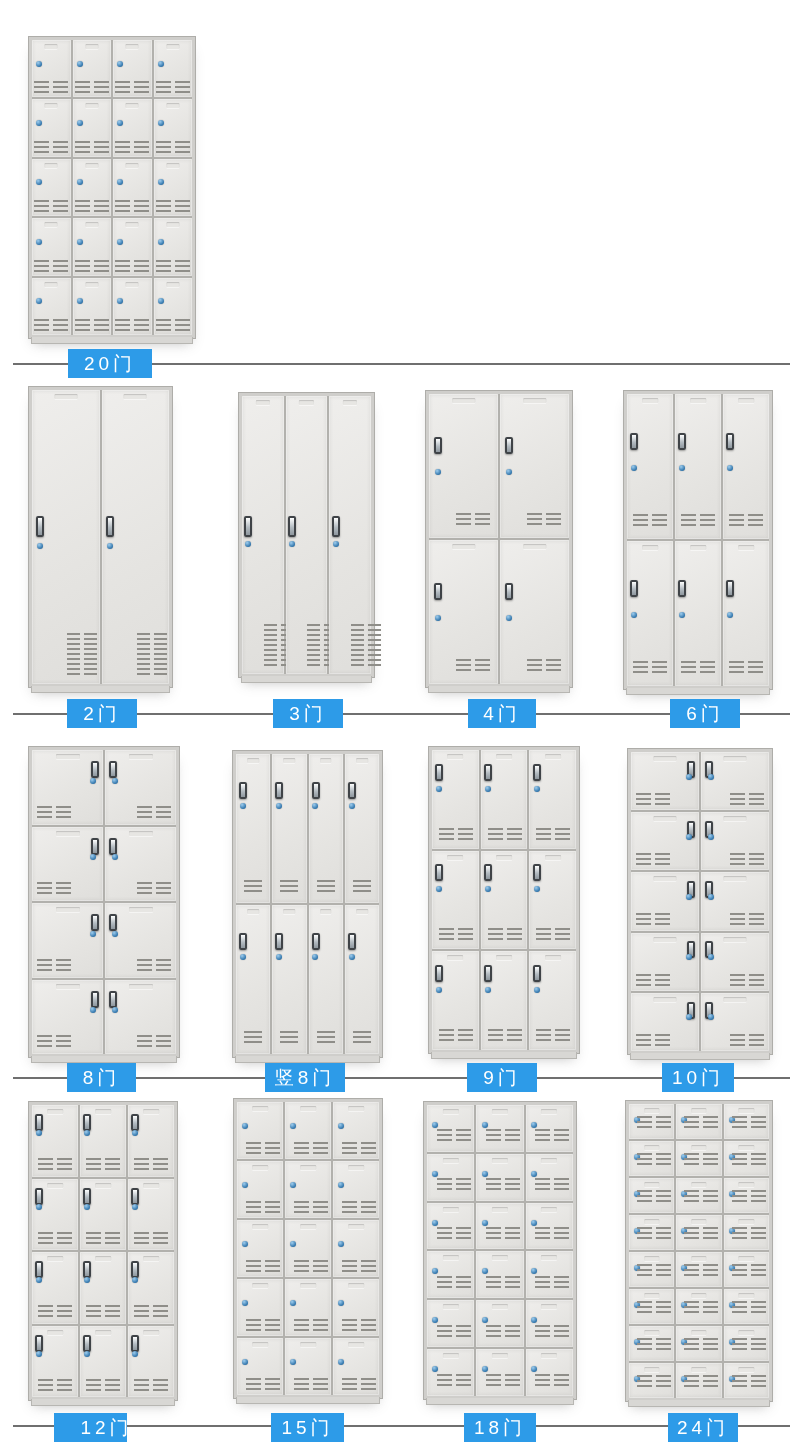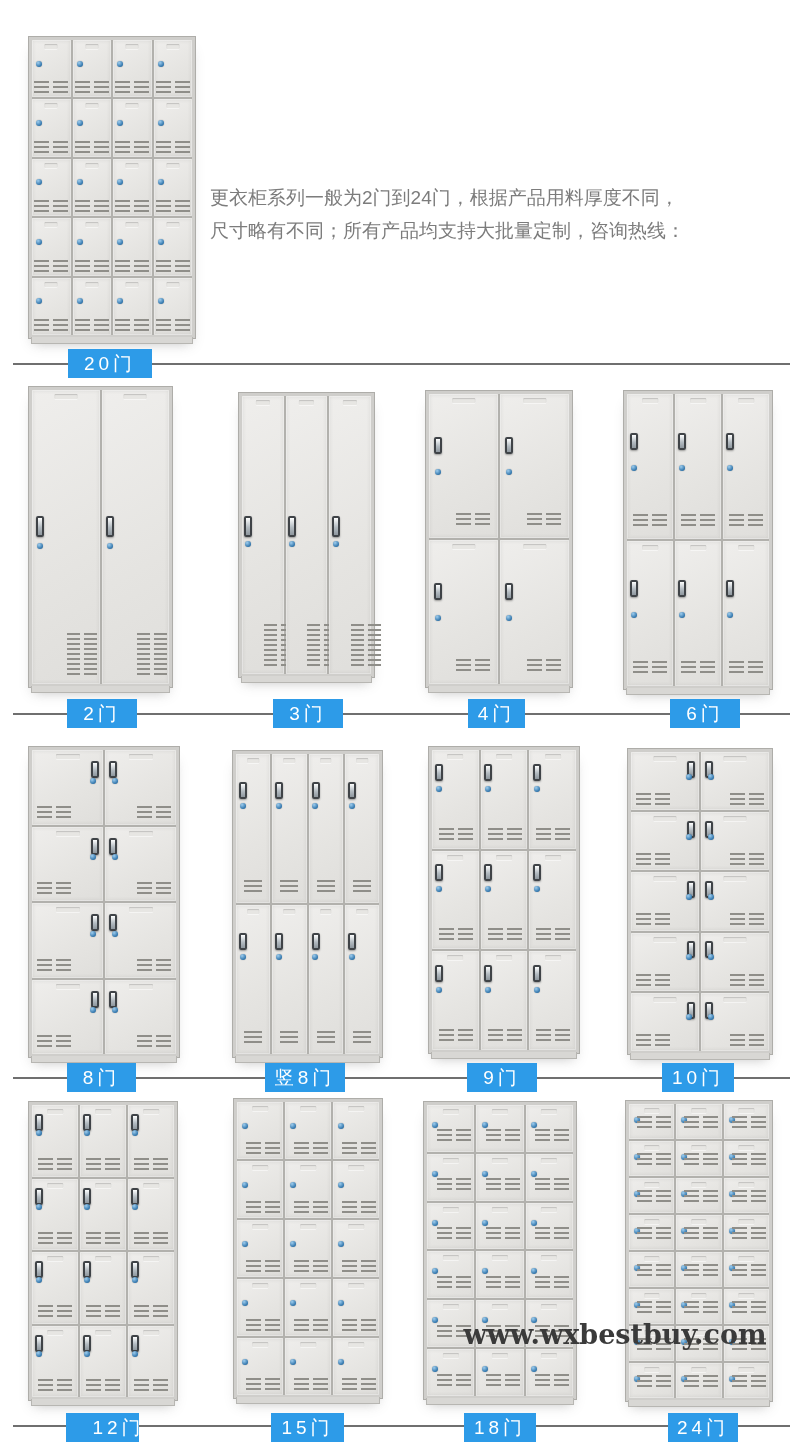--- a/index.html
+++ b/index.html
@@ -310,21 +310,21 @@
             <div class="slot"></div>
             <div class="handle" style="left: 7%; top: 30%;"></div>
             <div class="lock" style="left: 9%; top: 52%;"></div>
             <div class="ventwrap" style="right: 12%; bottom: 9%;">
               <div class="vent"></div>
               <div class="vent"></div>
             </div>
           </div>
         </div>
       </div>
-      <div class="badge" style="left: 468px; top: 699px; width: 57px;">4门</div>
+      <div class="badge" style="left: 468px; top: 699px; width: 68px;">4门</div>
       <div class="locker" style="left: 623px; top: 390px; width: 150px; height: 300px;">
         <div class="doors" style="grid-template-columns: repeat(3, 1fr); grid-template-rows: repeat(2, 1fr);">
           <div class="door">
             <div class="slot"></div>
             <div class="handle" style="left: 7%; top: 27%;"></div>
             <div class="lock" style="left: 9%; top: 49%;"></div>
             <div class="ventwrap" style="right: 12%; bottom: 9%;">
               <div class="vent"></div>
               <div class="vent"></div>
             </div>
@@ -809,21 +809,21 @@
             <div class="slot"></div>
             <div class="handle" style="left: 7%; top: 13%;"></div>
             <div class="lock" style="left: 9%; top: 35%;"></div>
             <div class="ventwrap" style="right: 12%; bottom: 9%;">
               <div class="vent"></div>
               <div class="vent"></div>
             </div>
           </div>
         </div>
       </div>
-      <div class="badge" style="left: 66px; top: 1413px; width: 73px; padding-left: 32px;">12门</div>
+      <div class="badge" style="left: 54px; top: 1413px; width: 73px; padding-left: 32px;">12门</div>
       <div class="locker" style="left: 233px; top: 1098px; width: 150px; height: 301px;">
         <div class="doors" style="grid-template-columns: repeat(3, 1fr); grid-template-rows: repeat(5, 1fr);">
           <div class="door">
             <div class="slot"></div>
             <div class="lock" style="left: 11%; top: 36%;"></div>
             <div class="ventwrap" style="left: 56%; transform: translateX(-50%); bottom: 9%;">
               <div class="vent"></div>
               <div class="vent"></div>
             </div>
           </div>
@@ -1284,18 +1284,16 @@
               <div class="vent"></div>
               <div class="vent"></div>
             </div>
           </div>
         </div>
       </div>
       <div class="badge" style="left: 668px; top: 1413px; width: 70px;">24门</div>
     </div>
 
 
-  <p class="desc"><span>更衣柜系列一般为2门到24门，根据产品用料厚度不同，</span><br><span>尺寸略有不同；所有产品均支持大批量定制，咨询热线：</span></p>
 
   <div class="watermark">
-    <div class="wm2">www.wxbestbuy.com</div>
   </div>
 </div>
 
 </body></html>

